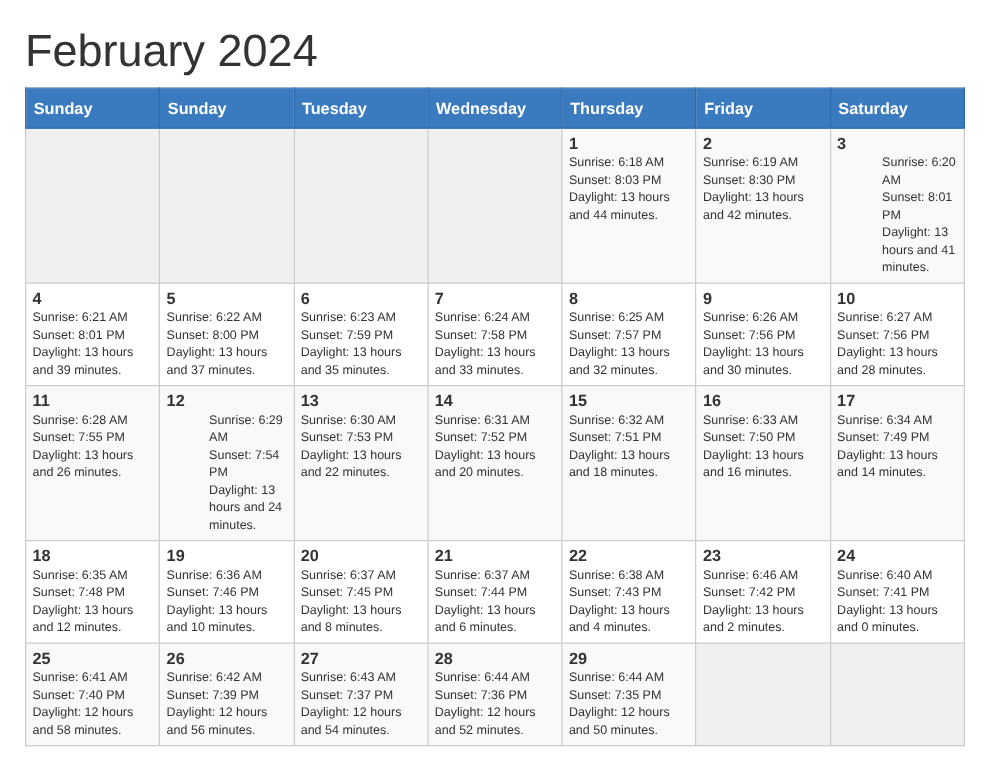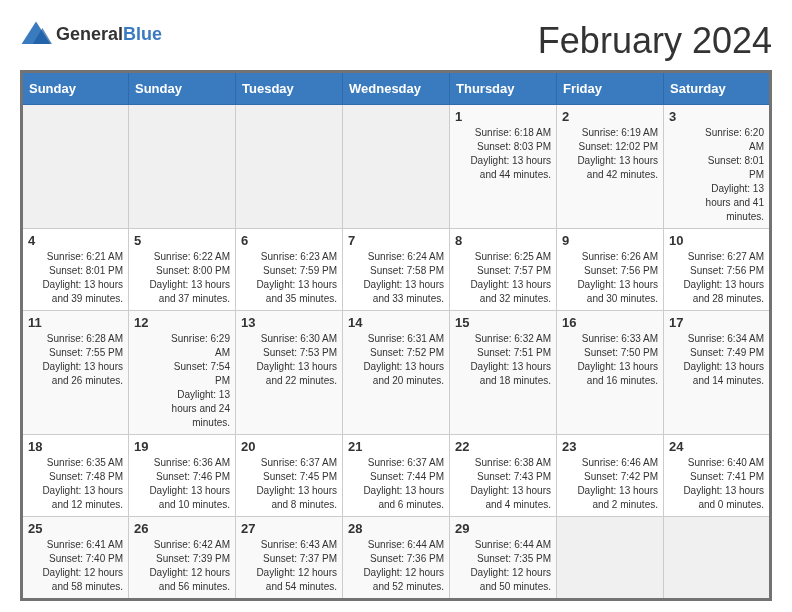--- a/index.html
+++ b/index.html
@@ -43,21 +43,21 @@
       font-weight: normal;
       color: #333;
     }
     .location {
       font-size: 16px;
       color: #555;
     }
     table {
       width: 100%;
       border-collapse: collapse;
-      border: 3px solid #737373;
+      border: 1px solid #737373;
       padding-left: 20px;
     }
     thead tr th {
       background-color: #3a7abf;
       color: #fff;
       font-size: 13px;
       font-weight: bold;
       padding: 8px 6px;
       text-align: left;
       border: 1px solid #2e6aad;
@@ -81,39 +81,29 @@
     .day-number {
       font-size: 13px;
       font-weight: bold;
       display: block;
       margin-bottom: 2px;
     }
     .day-info {
       font-size: 10px;
       line-height: 1.4;
       color: #333;
-      text-align: right;
     }
     .empty-cell {
       background: #f0f0f0 !important;
     }
   </style>
 </head>
 <body>
 
 <div class="header-area">
-  <div class="logo">
-    <svg class="logo-icon" viewBox="0 0 40 35" xmlns="http://www.w3.org/2000/svg">
-      <polygon points="20,2 38,30 2,30" fill="#3a7abf"></polygon>
-      <polygon points="28,10 40,30 16,30" fill="#1a5a9f" opacity="0.7"></polygon>
-    </svg>
-    <div>
-      <span class="logo-text-general">General</span><span class="logo-text-blue">Blue</span>
-    </div>
-  </div>
   <div class="title-area">
     <div class="month-title">February 2024</div>
   </div>
 </div>
 
 <table>
   <thead>
     <tr id="weekday-header">
         <th>Sunday</th>
         <th>Sunday</th>
@@ -132,21 +122,21 @@
         <td class="empty-cell"></td>
         <td>
           <span class="day-number">1</span>
           <div class="day-info" style="white-space: pre-line;">Sunrise: 6:18 AM
 Sunset: 8:03 PM
 Daylight: 13 hours and 44 minutes.</div>
         </td>
         <td>
           <span class="day-number">2</span>
           <div class="day-info" style="white-space: pre-line;">Sunrise: 6:19 AM
-Sunset: 12:02 PM
+Sunset: 8:30 PM
 Daylight: 13 hours and 42 minutes.</div>
         </td>
         <td>
           <span class="day-number">3</span>
           <div class="day-info" style="white-space: pre-line; margin-left: 36px;">Sunrise: 6:20 AM
 Sunset: 8:01 PM
 Daylight: 13 hours and 41 minutes.</div>
         </td>
       </tr>
       <tr>

